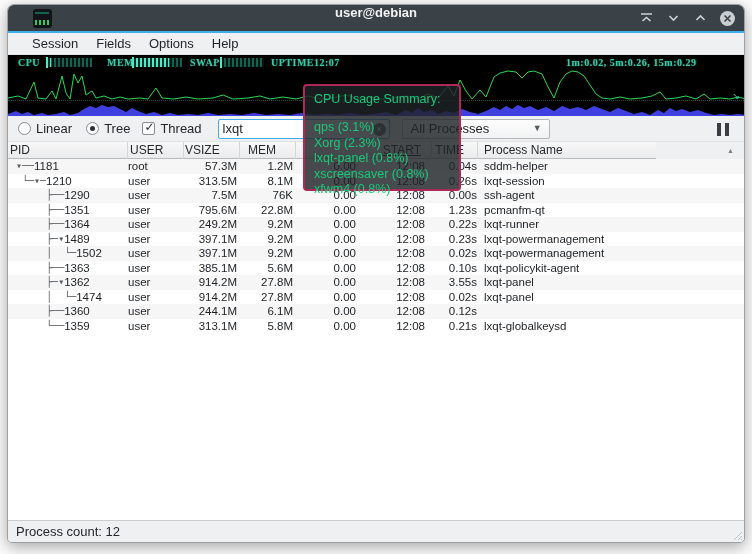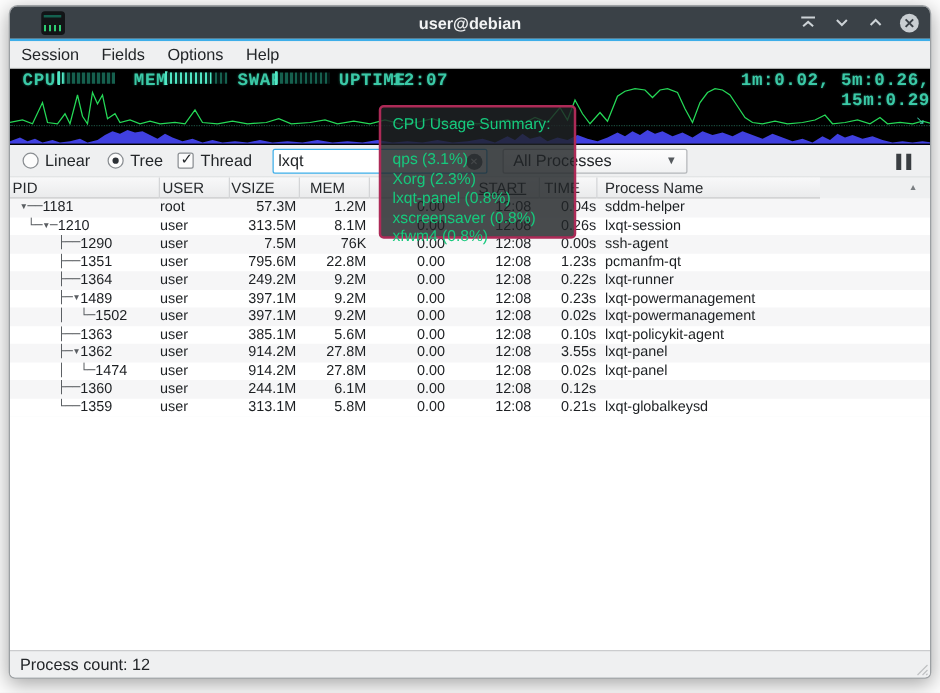--- a/index.html
+++ b/index.html
@@ -3,38 +3,38 @@
 <meta charset="utf-8">
 <style>
   * { margin:0; padding:0; box-sizing:border-box; }
   html,body { width:752px; height:554px; background:#fdfdfd; overflow:hidden;
     font-family:"Liberation Sans","DejaVu Sans",sans-serif; }
   .window { position:absolute; left:7px; top:4px; width:738px; height:539px;
     background:#eff0f1; border:1px solid #9ca0a3; border-radius:7px 7px 5px 5px;
     box-shadow:0 4px 16px rgba(0,0,0,.35); overflow:hidden; }
   
   .titlebar { position:absolute; left:0; top:0; right:0; height:26px; background:#3a4147;
-    display:flex; align-items:center; }
+    display:flex; align-items:flex-start; }
   .accent { position:absolute; left:0; top:26px; right:0; height:2px; background:#3daee9; }
   .appicon { position:absolute; left:25px; top:4px; width:19px; height:19px; background:#121517;
     border-radius:3px; overflow:hidden; }
   .appicon i { position:absolute; left:2px; bottom:3px; width:14px; height:5px;
     background:repeating-linear-gradient(90deg,#2ecc71 0 2px,transparent 2px 4px); }
   .appicon u { position:absolute; left:2px; top:3px; width:14px; height:2px; background:#14614f; }
   .title { flex:1; text-align:center; color:#f2f3f4; font-size:13px; font-weight:bold; }
   .winbtns { position:absolute; right:8px; top:0; height:26px; display:flex; align-items:center; gap:9px; }
   .winbtn { width:18px; height:18px; display:flex; align-items:center; justify-content:center; cursor:default; }
   
   .menubar { position:absolute; left:0; top:28px; right:0; height:22px; background:#eff0f1;
-    display:flex; align-items:center; padding-left:0; border-bottom:1px solid #e2e3e4; }
+    display:flex; align-items:center; padding-left:15px; border-bottom:1px solid #e2e3e4; }
   .menuitem { padding:3px 9px; font-size:13px; color:#232629; }
   
   .graph { position:absolute; left:0; top:50px; right:0; height:61px; background:#000; overflow:hidden; }
-  .lcd { position:absolute; top:2px; font-family:Liberation Mono, monospace;
-    font-size:14px; font-weight:bold; color:#3bc9a7; letter-spacing:.5px; text-shadow:0 0 2px rgba(60,220,180,.5);text-align:right; }
+  .lcd { position:absolute; top:2px; font-family:Liberation Serif, serif;
+    font-size:10px; font-weight:bold; color:#3bc9a7; letter-spacing:.5px; text-shadow:0 0 2px rgba(60,220,180,.5); }
   .meter { position:absolute; top:3px; height:9px;
     background:repeating-linear-gradient(90deg,#16604e 0 2px,#031512 2px 4px); }
   .meter .fill { position:absolute; left:0; top:0; bottom:0;
     background:repeating-linear-gradient(90deg,#52e8c5 0 2px,#0a2e26 2px 4px); }
   .meter .lead { position:absolute; left:0; top:-1px; width:2px; height:11px; background:#5af0cc; }
   .chartzone { position:absolute; left:0; top:14px; width:738px; height:33px; }
   .baseline { position:absolute; left:0; top:45px; width:738px; border-top:1px dotted rgba(70,210,170,.35); }
   .chartarrow { position:absolute; right:4px; top:36px; color:#3bc9a7; font-size:9px; }
   .iozone { position:absolute; left:0; top:47px; width:738px; height:12px; }
   

